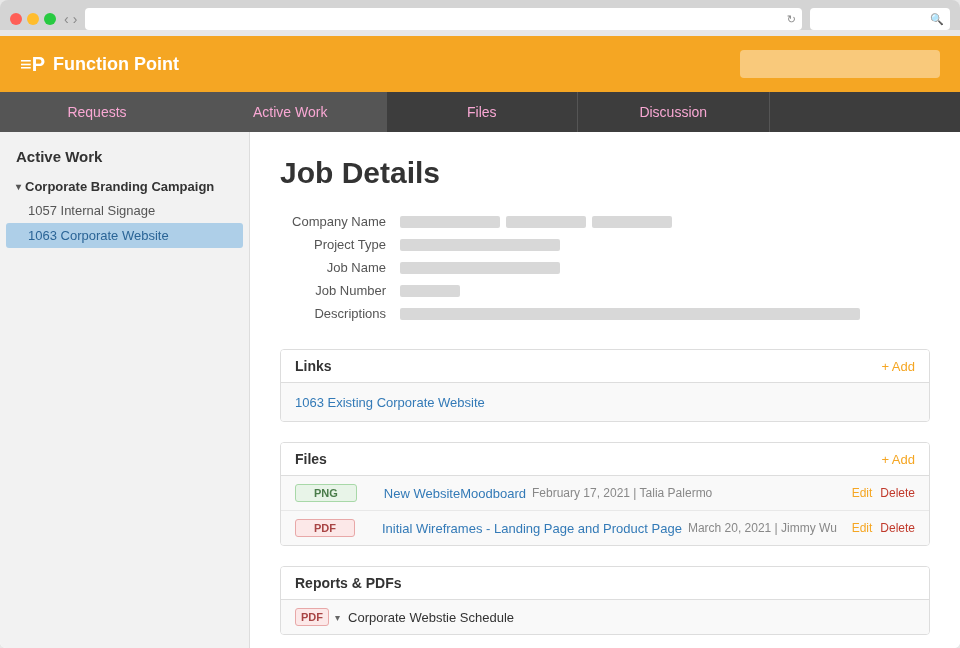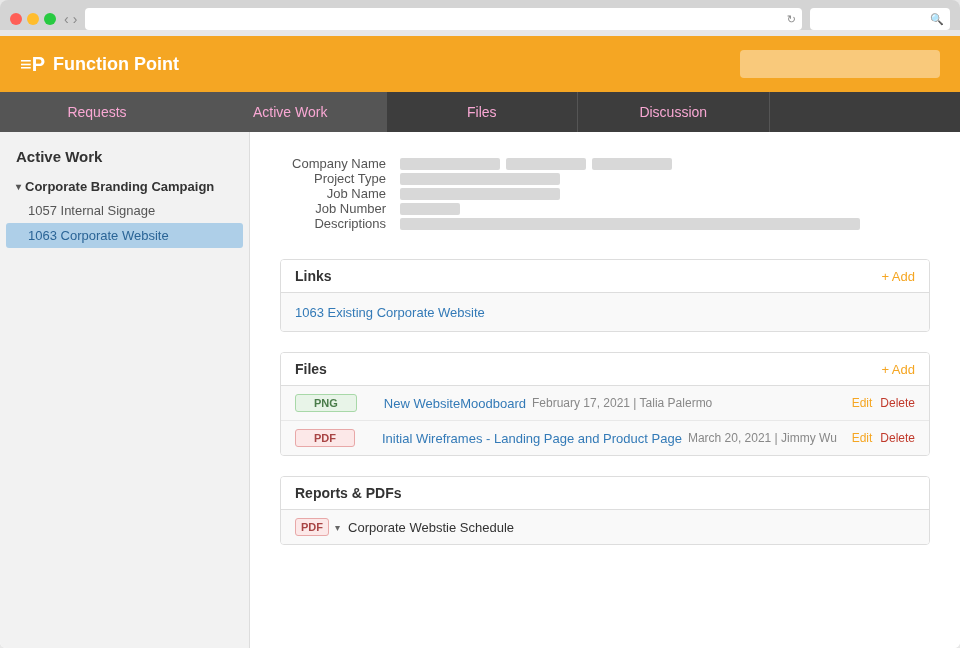--- a/index.html
+++ b/index.html
@@ -140,21 +140,21 @@
       font-size: 30px;
       font-weight: 700;
       color: #333;
       margin-bottom: 24px;
     }
 
     
     .details-grid {
       display: grid;
       grid-template-columns: 120px 1fr;
-      row-gap: 0;
+      row-gap: 8px;
       margin-bottom: 28px;
     }
     .detail-label {
       font-size: 13px;
       color: #555;
       font-weight: 500;
       display: flex;
       align-items: center;
       justify-content: flex-end;
       padding-right: 14px;
@@ -295,20 +295,21 @@
       <div class="sidebar-section-title">Active Work</div>
       <div class="sidebar-group-label">
         <span class="sidebar-group-arrow">▾</span>
         <span>Corporate Branding Campaign</span>
       </div>
       <div class="sidebar-item">1057 Internal Signage</div>
       <div class="sidebar-item active">1063 Corporate Website</div>
     </div>
 
     <div class="content-panel">
+      <h1 class="page-title">Job Details</h1>
 
       <div class="details-grid">
 
         <div class="detail-label">Company Name</div>
         <div class="detail-value">
           <div class="placeholder-bar" style="width:100px;"></div>
           <div class="placeholder-bar" style="width:80px; margin-left:6px;"></div>
           <div class="placeholder-bar" style="width:80px; margin-left:6px;"></div>
         </div>
 

